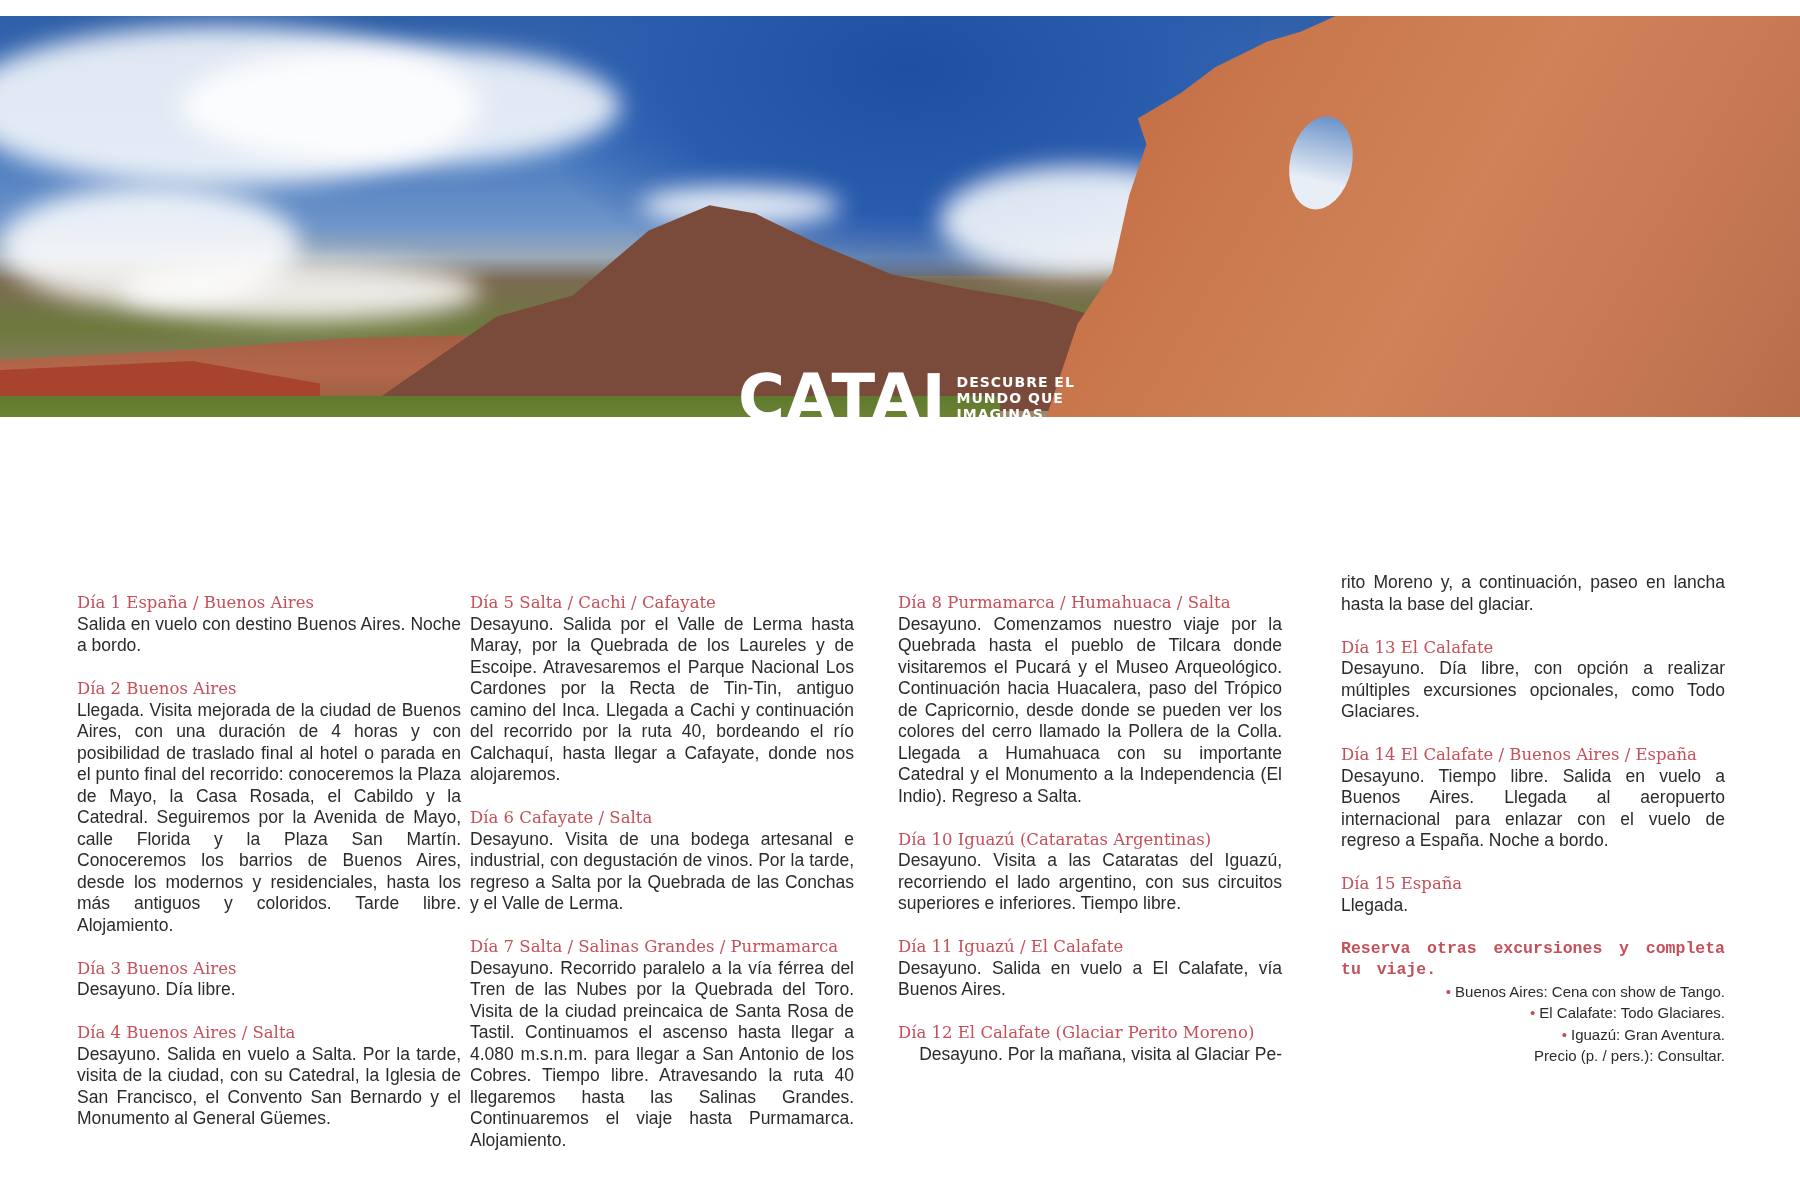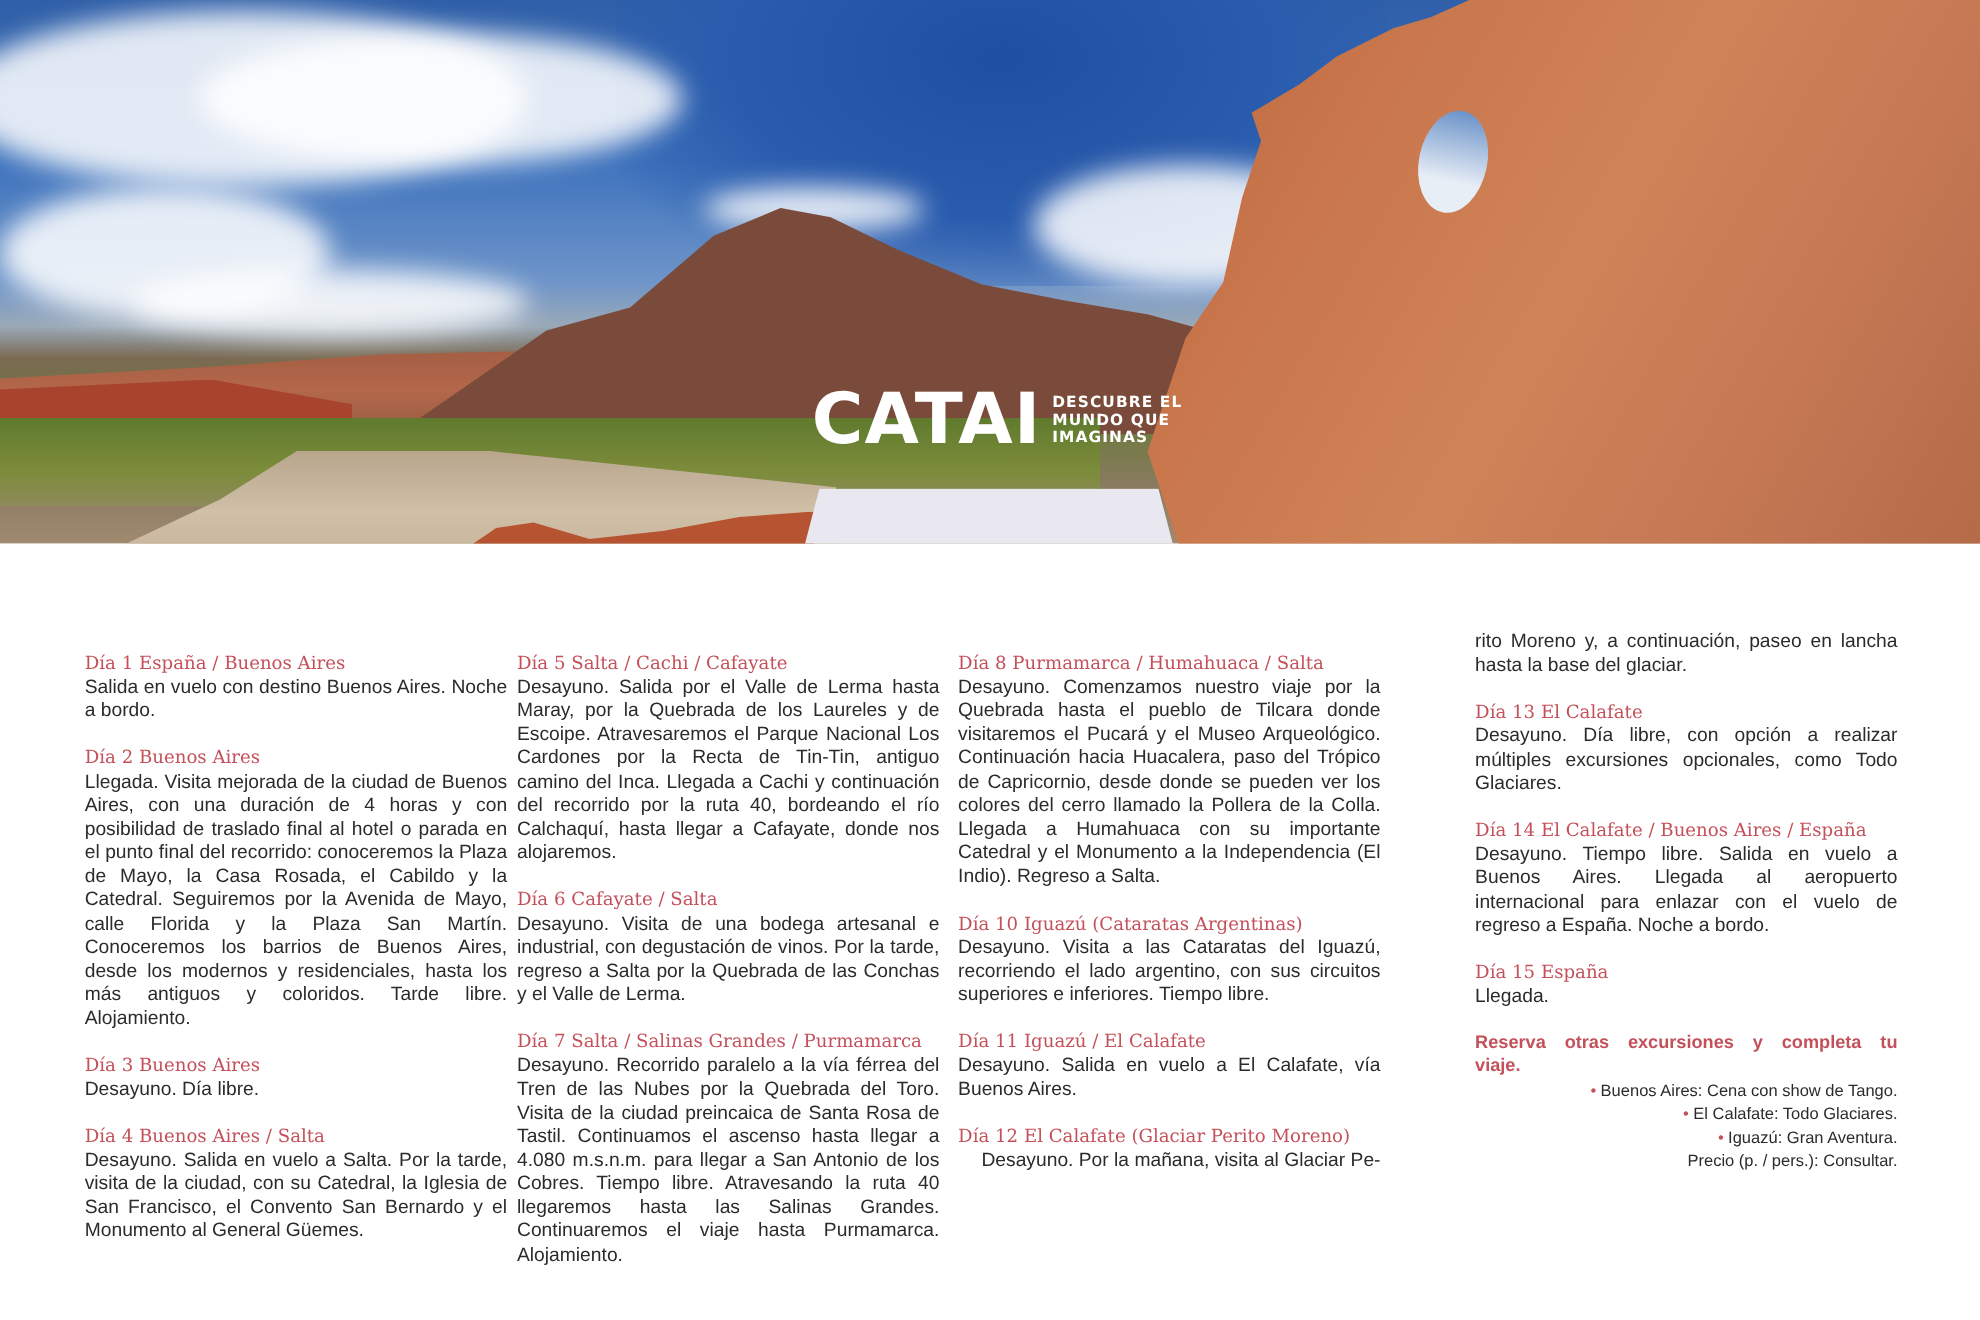--- a/index.html
+++ b/index.html
@@ -1,18 +1,18 @@
 <!DOCTYPE html>
 <html><head>
 <meta charset="utf-8">
 <style>
   html, body { margin:0; padding:0; }
   body { width:1800px; height:1200px; background:#ffffff; position:relative; overflow:hidden;
          font-family:"Liberation Sans", sans-serif; }
-  .hero { position:absolute; left:0; top:0; width:1800px; height:494px; overflow:hidden;
+  .hero { position:absolute; left:0; top:16px; width:1800px; height:401px; overflow:hidden;
           background: linear-gradient(180deg, #2f5fa8 0%, #3e73bd 30%, #6f95c9 52%, #9aa9b8 60%, #7a6a52 66%, #6d7a3d 78%, #8a7b62 90%, #a08a70 100%); }
   .sky-deep { position:absolute; left:560px; top:0; width:700px; height:260px;
               background: radial-gradient(ellipse at 50% 20%, #1e4fa0 0%, #2a5cae 50%, rgba(42,92,174,0) 80%); }
   .cloud { position:absolute; border-radius:50%; background:rgba(255,255,255,0.85); filter:blur(12px); }
   .mountain { position:absolute; left:360px; top:185px; width:760px; height:210px;
               background:#7a4b3a; clip-path: polygon(0% 100%, 18% 55%, 28% 45%, 38% 14%, 46% 2%, 52% 6%, 60% 20%, 70% 35%, 80% 42%, 90% 48%, 100% 58%, 100% 100%); }
   .mountain2 { position:absolute; left:0; top:300px; width:1000px; height:110px;
                background: linear-gradient(180deg, #9c5a40 0%, #b4674a 50%, #8a5a3e 100%);
                clip-path: polygon(0% 40%, 20% 30%, 35% 20%, 60% 15%, 80% 25%, 100% 30%, 100% 100%, 0% 100%); }
   .greenery { position:absolute; left:0; top:380px; width:1000px; height:80px;
@@ -29,26 +29,26 @@
            clip-path: polygon(16% 100%, 12% 80%, 16% 60%, 20% 50%, 22% 35%, 24% 25%, 23% 20%, 28% 15%, 32% 10%, 38% 5%, 42% 3%, 46% 0%, 100% 0%, 100% 100%); }
   .arch-hole { position:absolute; left:1290px; top:100px; width:62px; height:94px; border-radius:50%;
                background: linear-gradient(180deg, #6b93c9 0%, #e8eef6 70%); transform:rotate(12deg); }
   .logo { position:absolute; left:738px; top:350px; display:flex; align-items:center; }
   .logo-word { color:#ffffff; font-family:"DejaVu Sans", sans-serif; font-weight:bold; font-size:64px; letter-spacing:1px; line-height:1; }
   .logo-tag { margin-left:10px; color:#ffffff; font-family:"DejaVu Sans", sans-serif; font-size:14px; line-height:16px; letter-spacing:1px; font-weight:bold; }
   .tab { position:absolute; left:727px; top:444px; width:344px; height:69px; background:#e9e8f0;
          clip-path: polygon(5.2% 0%, 94.8% 0%, 100% 100%, 0% 100%); }
 
   .col { position:absolute; top:572px; width:384px; color:#2b2b2b; font-size:17px; line-height:21.5px; }
-  .col1 { left:77px; } .col2 { left:470px; } .col3 { left:871px; } .col4 { left:1341px; }
+  .col1 { left:77px; } .col2 { left:470px; } .col3 { left:898px; } .col4 { left:1341px; }
   .day { margin-bottom:21.5px; }
   .day-title { color:#c4505a; font-family:"DejaVu Serif", serif; font-weight:normal; font-size:16.5px; line-height:21.5px; white-space:nowrap;margin-top:20px; }
   .day-text { text-align:justify; font-family:"Liberation Sans", sans-serif; font-size:17.5px; }
   .extras { margin-top:21.5px; }
-  .extras-title { color:#c4505a; font-family:Liberation Sans, sans-serif; font-weight:bold; font-size:16.5px; line-height:21.5px; text-align:justify; text-align-last:left; word-spacing:6px; }
+  .extras-title { color:#c4505a; font-family:Liberation Mono, monospace; font-weight:bold; font-size:16.5px; line-height:21.5px; text-align:justify; text-align-last:left; word-spacing:6px; }
   .extras-item { font-size:15px;text-align:right; }
   .bullet { color:#c4505a; margin-right:4px; }
 </style>
 </head>
 <body>
 
 <div class="hero">
   <div class="sky-deep"></div>
   <div class="cloud" style="left:-40px;top:10px;width:520px;height:160px;"></div>
   <div class="cloud" style="left:180px;top:30px;width:440px;height:120px;"></div>

